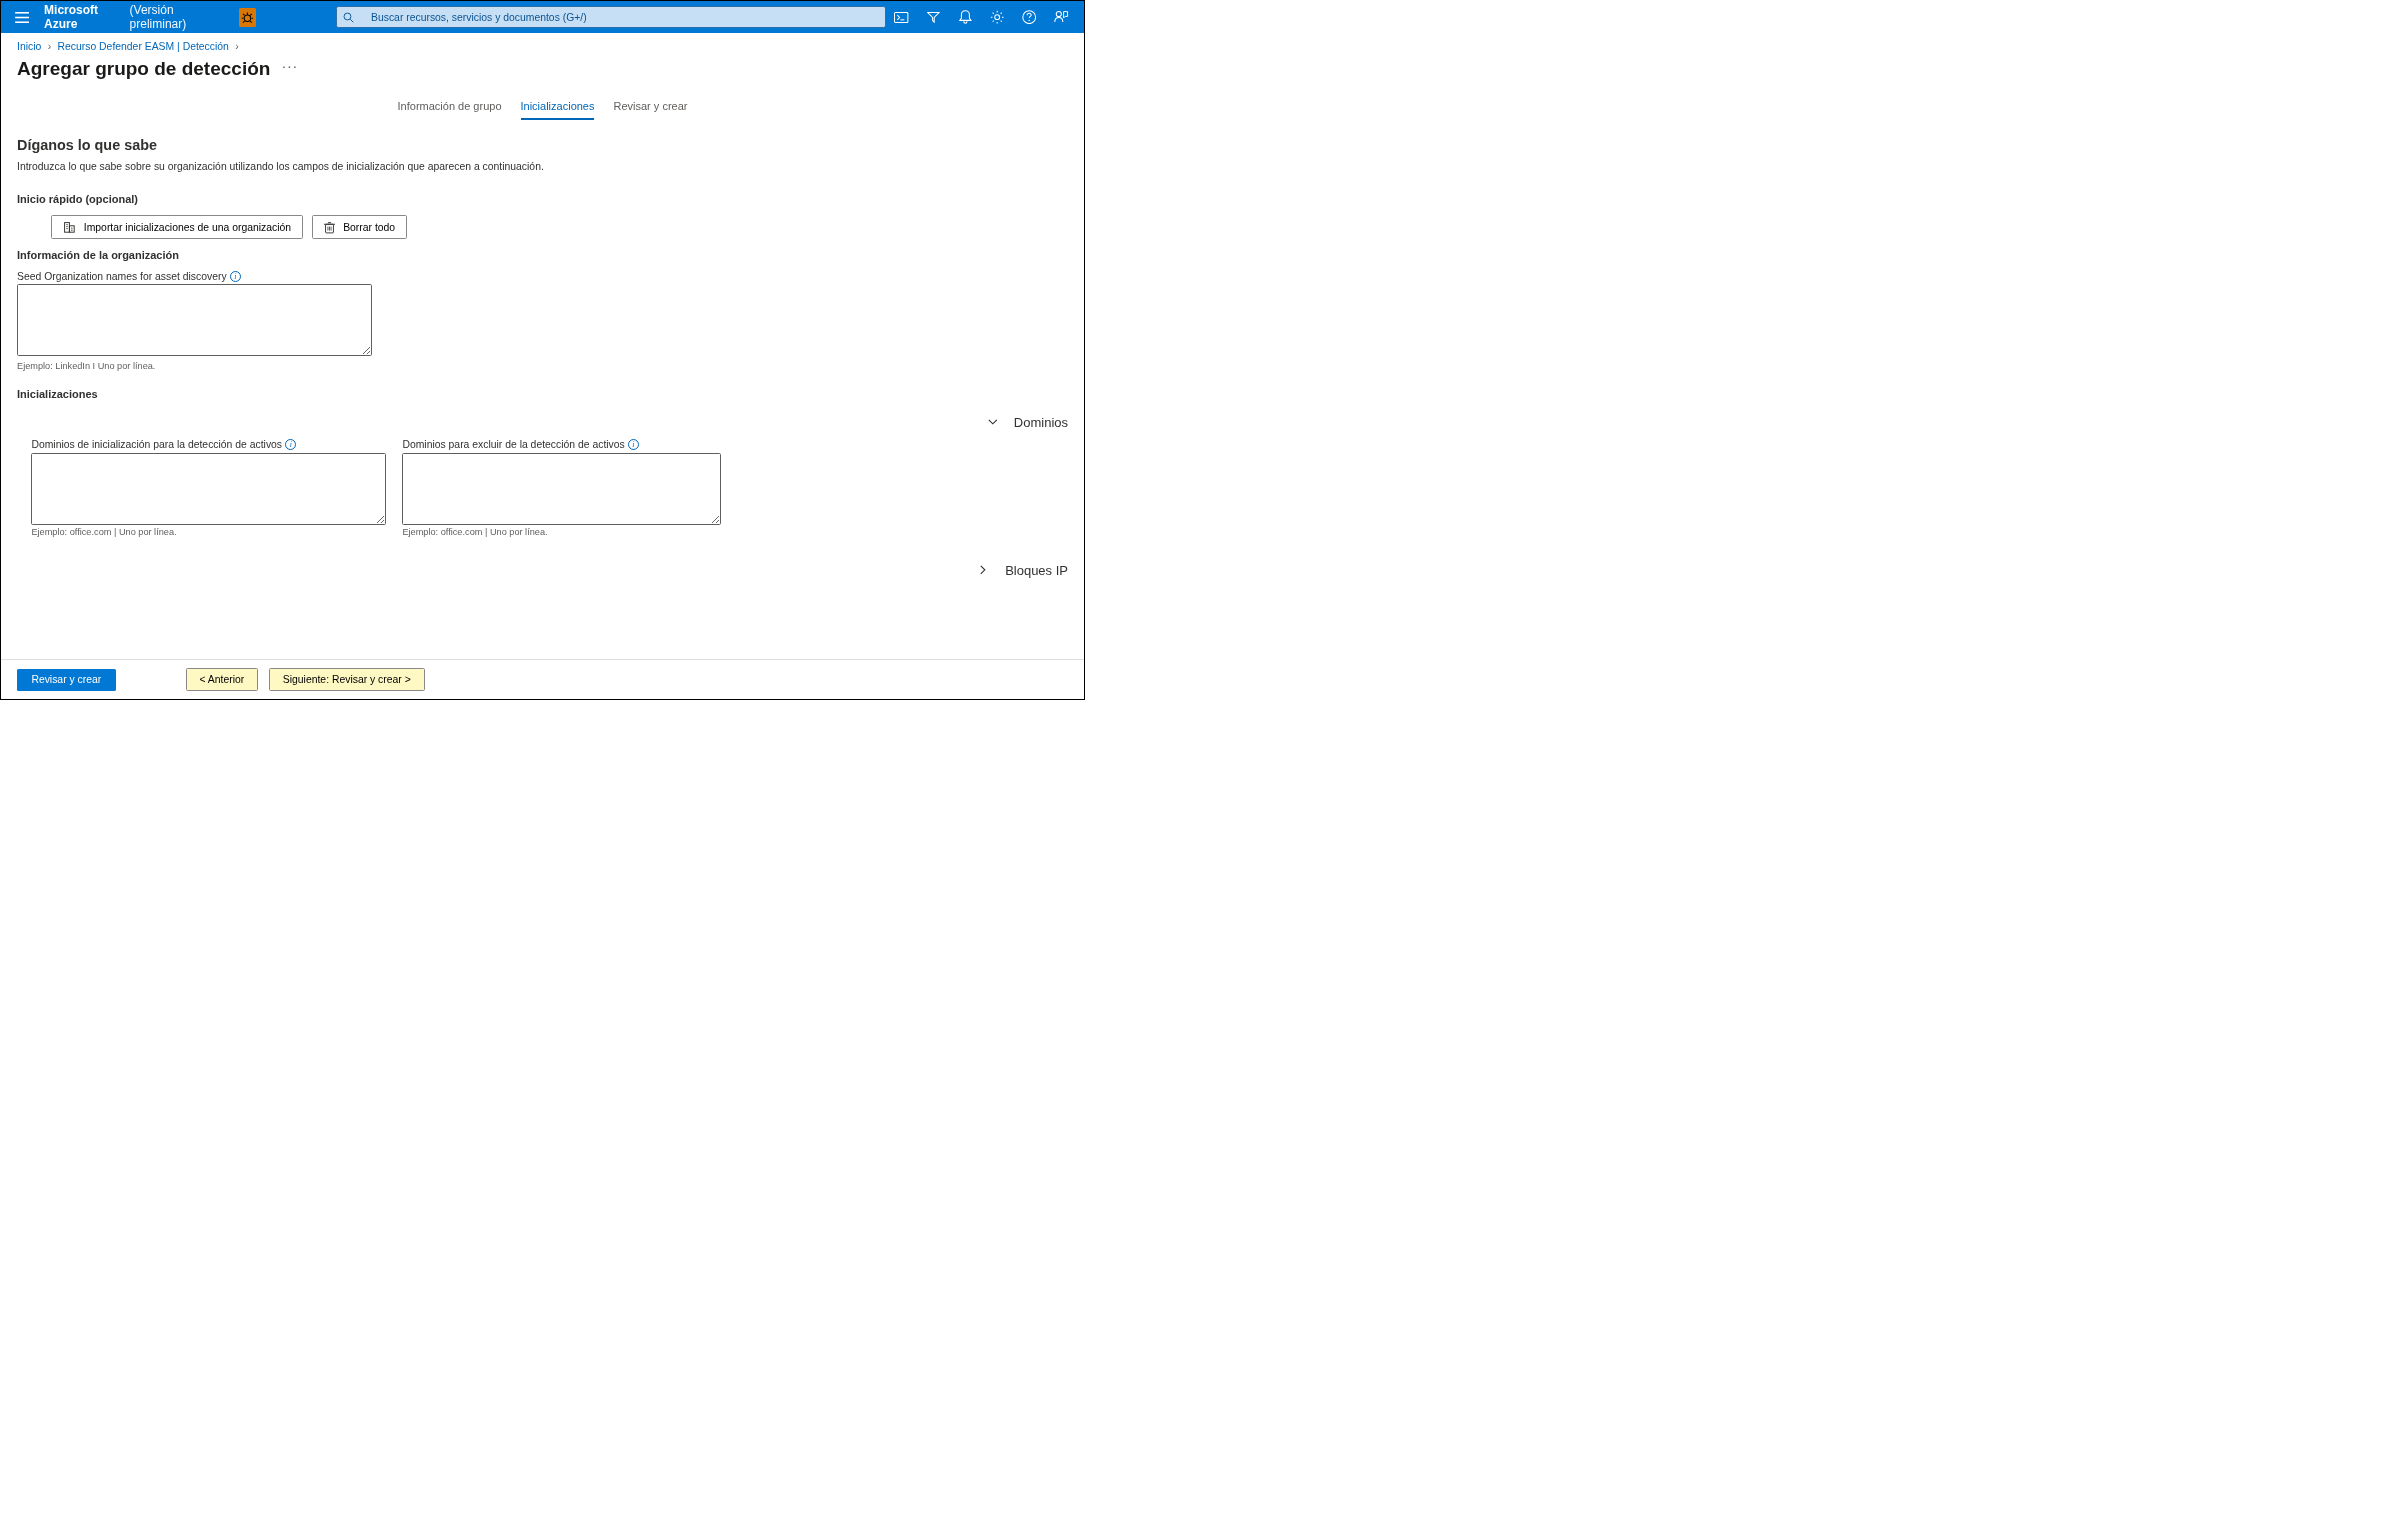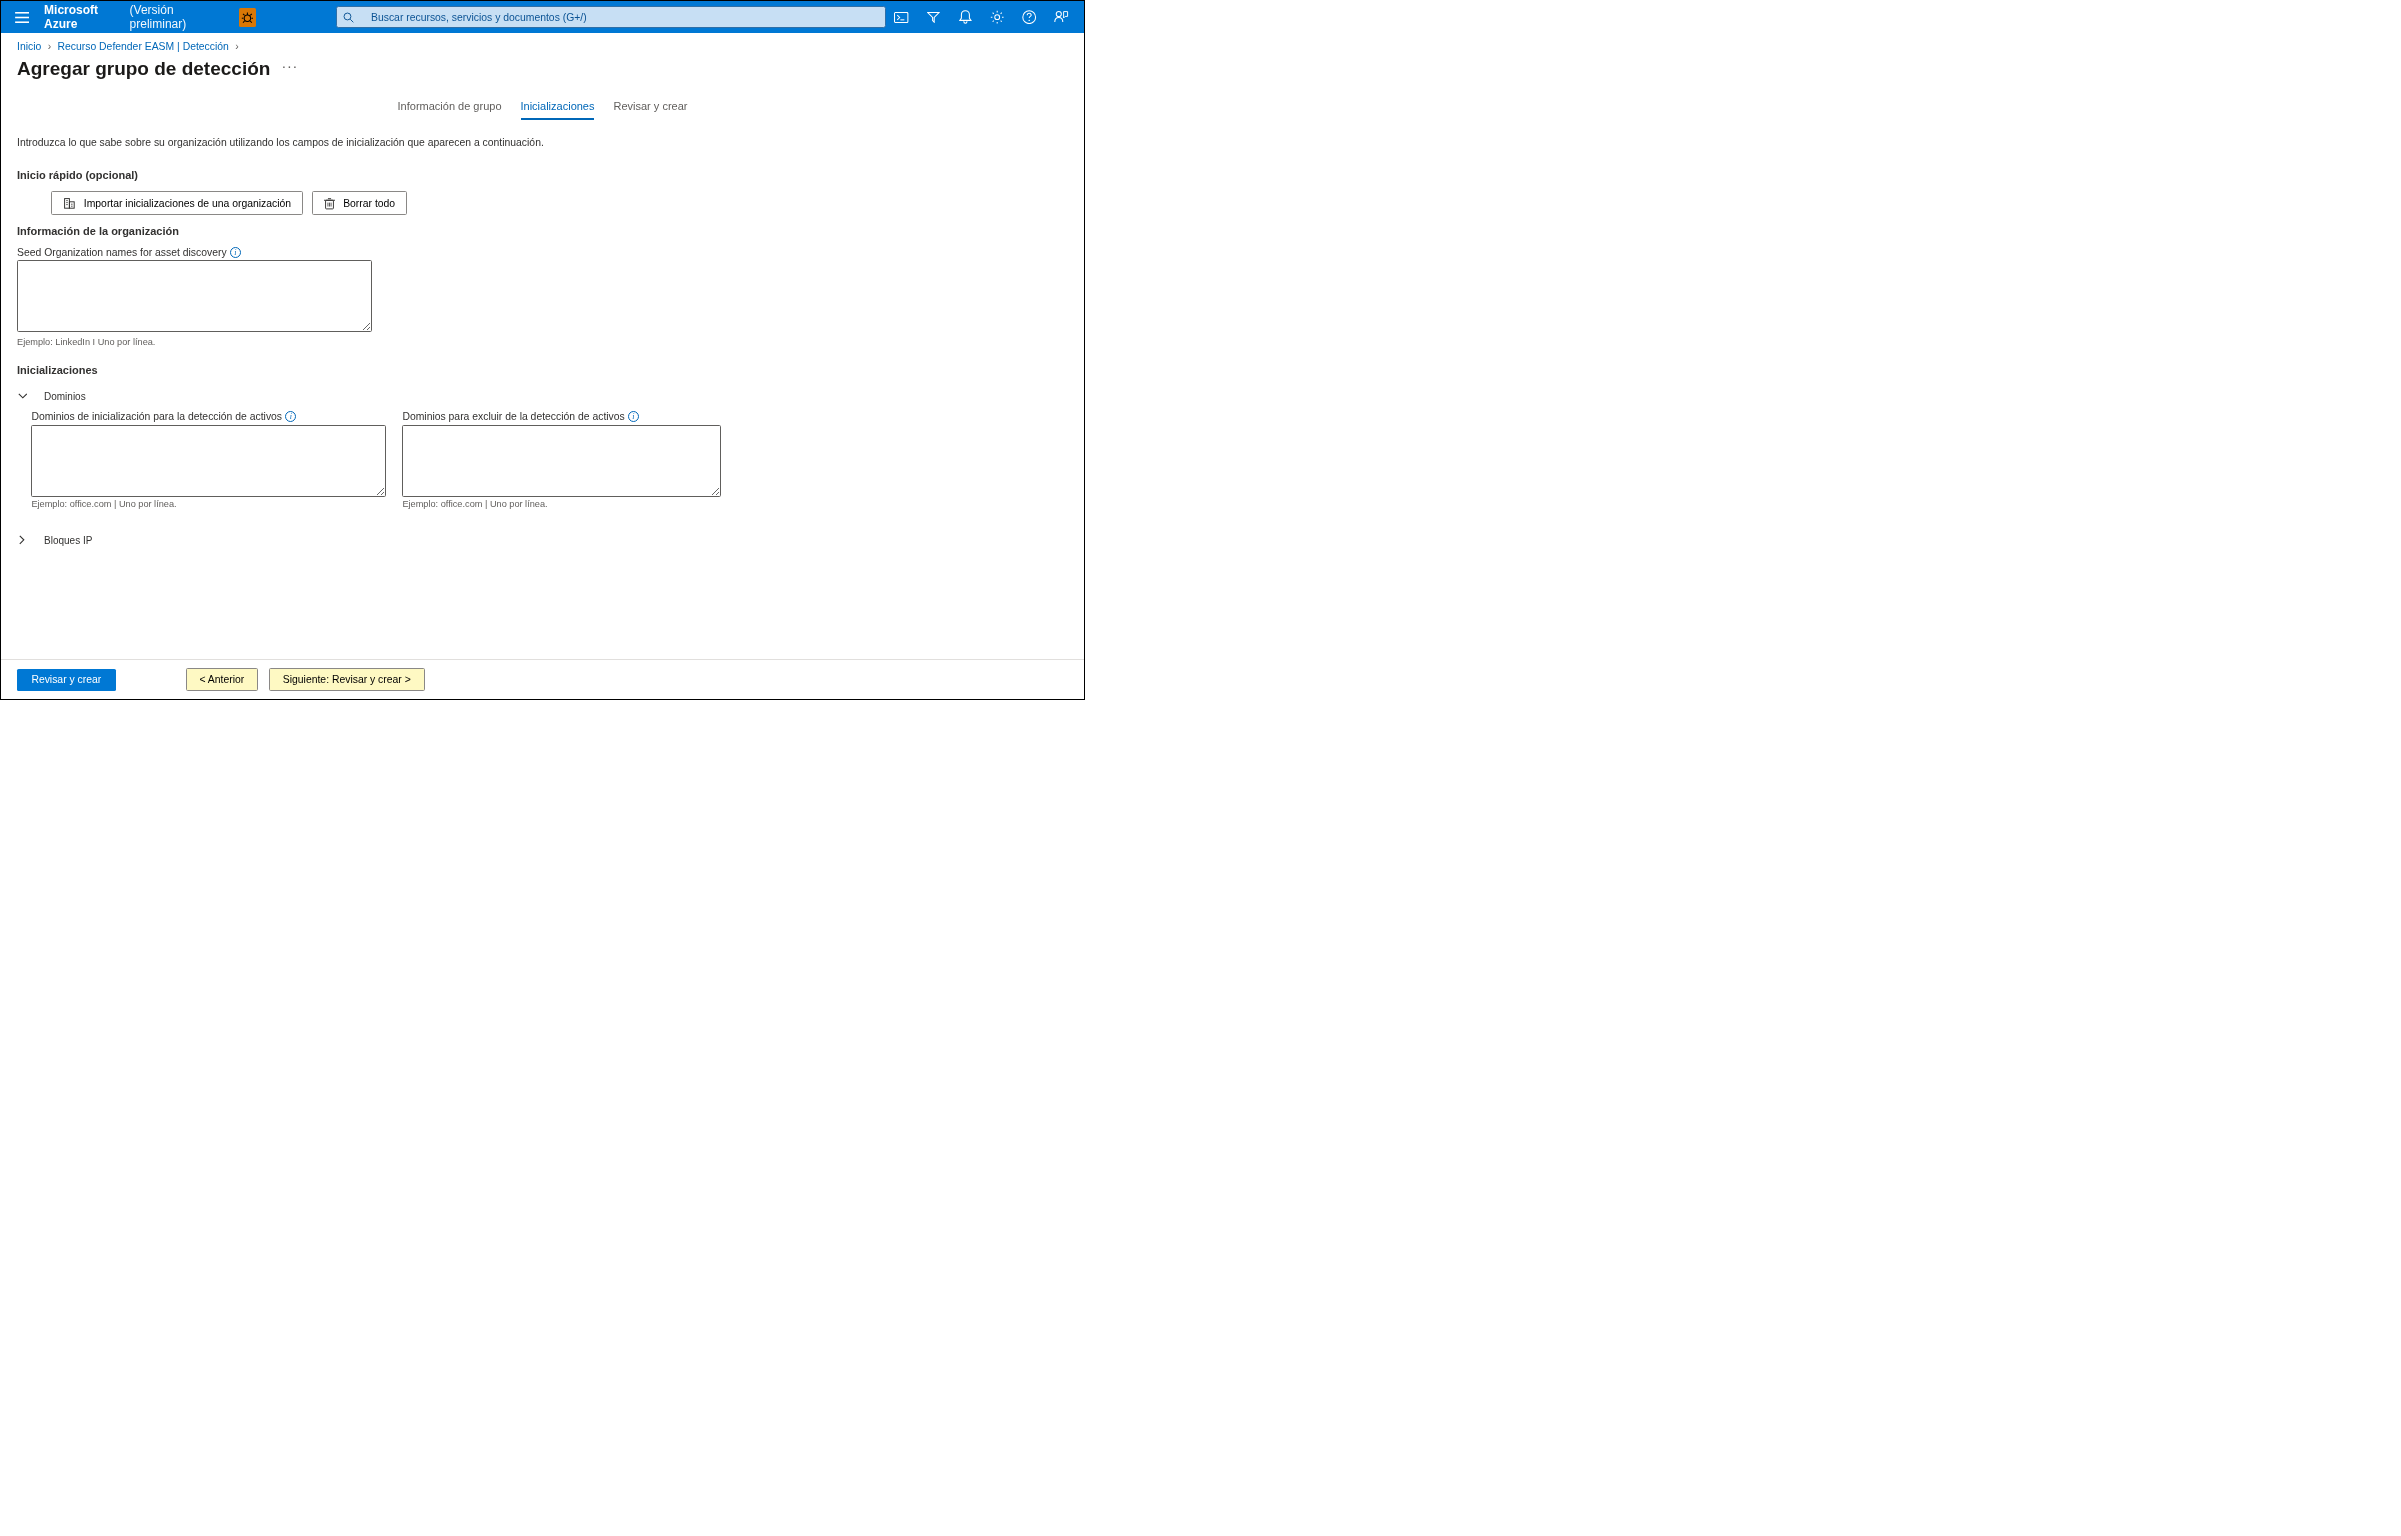--- a/index.html
+++ b/index.html
@@ -195,24 +195,25 @@
     color:#605e5c;
     margin-top:2.4px;
     margin-bottom: 17.5px;
   }
 
   .expander {
     display:flex;
     align-items:center;
     gap:16px;
     cursor:pointer;
-    font-size:10px;
+    font-size:13px;
     padding: 4.8px 0;
     color:#323130;
     user-select:none;
+    justify-content:flex-end;
   }
   .expander .chev-icon { width:11px; display:flex; justify-content:center; }
   .exp-body { padding: 4.8px 0 3.2px 14.4px; }
   .two-col { display:flex; }
   .col { display:flex; flex-direction:column; }
 
   
   .footer {
     border-top: 0.8px solid #e1dfdd;
     padding: 8px 16px;
@@ -333,20 +334,21 @@
 </div>
 
 <div class="tabs">
   <div class="tab">Información de grupo</div>
   <div class="tab active">Inicializaciones</div>
   <div class="tab">Revisar y crear</div>
 </div>
 
 <div class="main">
 
+  <h2 class="section">Díganos lo que sabe</h2>
   <div class="desc">Introduzca lo que sabe sobre su organización utilizando los campos de inicialización que aparecen a continuación.</div>
 
   <h3 class="sub">Inicio rápido (opcional)</h3>
   <div class="btn-row">
     <button class="btn">
       <svg width="12.8" height="12.8" viewBox="0 0 16 16">
         <rect x="2" y="2" width="6" height="12" fill="none" stroke="#323130" stroke-width="1.2"></rect>
         <rect x="8" y="6" width="6" height="8" fill="none" stroke="#323130" stroke-width="1.2"></rect>
         <line x1="4" y1="4.5" x2="6" y2="4.5" stroke="#323130" stroke-width="1"></line>
         <line x1="4" y1="7" x2="6" y2="7" stroke="#323130" stroke-width="1"></line>

